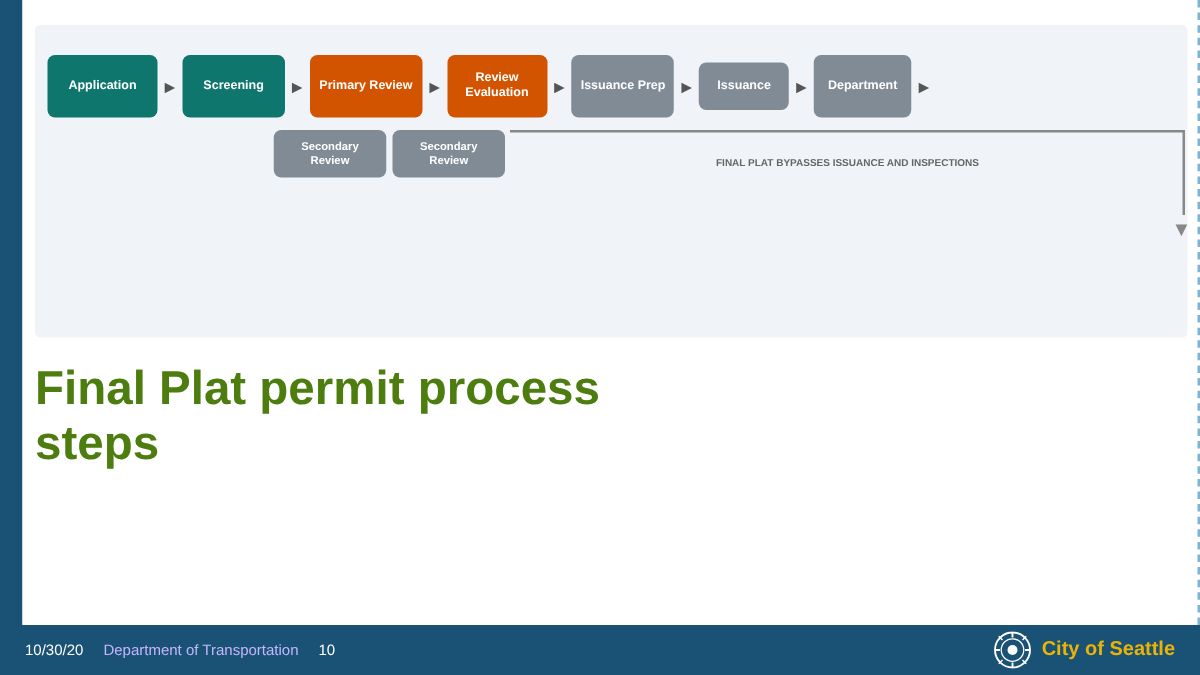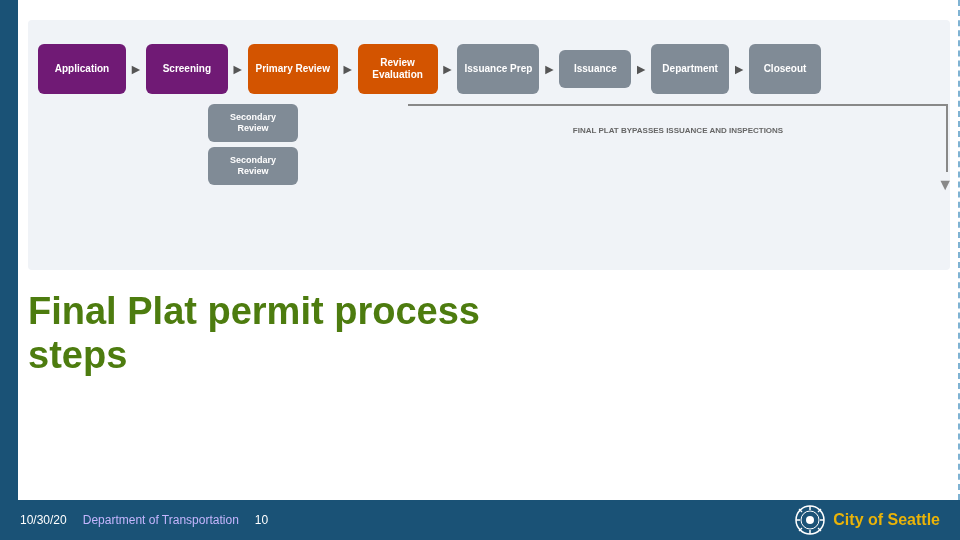--- a/index.html
+++ b/index.html
@@ -50,21 +50,21 @@
       align-items: center;
       justify-content: center;
       text-align: center;
       font-size: 10px;
       font-weight: bold;
       color: #fff;
       padding: 6px 4px;
       line-height: 1.2;
     }
 
-    .step-orange { background: #701a75; }
+    .step-orange { background: #0f766e; }
     .step-dark-orange { background: #d35400; }
     .step-gray { background: #808b96; }
 
     .step-application { width: 88px; height: 50px; }
 
     
     .arrow {
       font-size: 14px;
       color: #555;
       flex-shrink: 0;
@@ -153,23 +153,22 @@
       align-items: center;
       gap: 3px;
       position: absolute;
       top: 10px;
       left: 0;
     }
 
     .flow-col-secondary {
       position: absolute;
       top: 70px;
-      left: 170px;
-      display: flex;
-      flex-direction: column;
+      left: 181px;
+      display: flex;
       gap: 5px;
     }
 
     
     .bypass-annotation {
       position: absolute;
       top: 70px;
       left: 370px;
       width: 540px;
       height: 90px;
@@ -228,21 +227,20 @@
         <div class="step-box step-dark-orange" style="width:90px;height:50px;">Primary Review</div>
         <div class="arrow">►</div>
         <div class="step-box step-dark-orange" style="width:80px;height:50px;">Review<br>Evaluation</div>
         <div class="arrow">►</div>
         <div class="step-box step-gray" style="width:82px;height:50px;">Issuance Prep</div>
         <div class="arrow">►</div>
         <div class="step-box step-gray" style="width:72px;height:38px;">Issuance</div>
         <div class="arrow">►</div>
         <div class="step-box step-gray" style="width:78px;height:50px;">Department</div>
         <div class="arrow">►</div>
-        <div class="step-box step-gray" style="width:72px;height:50px;">Closeout</div>
       </div>
 
       <div class="flow-col-secondary">
         <div class="step-box step-gray" style="width:90px;height:38px;font-size:9px;">Secondary<br>Review</div>
         <div class="step-box step-gray" style="width:90px;height:38px;font-size:9px;">Secondary<br>Review</div>
       </div>
 
       <div class="bypass-annotation">
         <div class="bypass-line-top"></div>
         <div class="bypass-line-right"></div>

